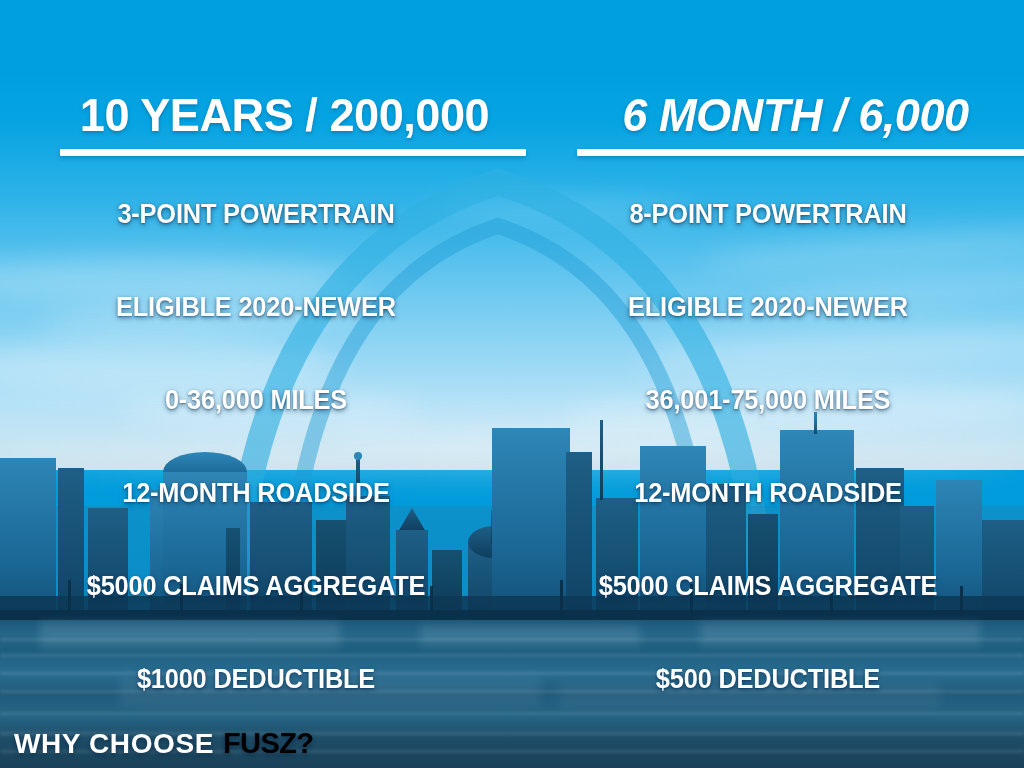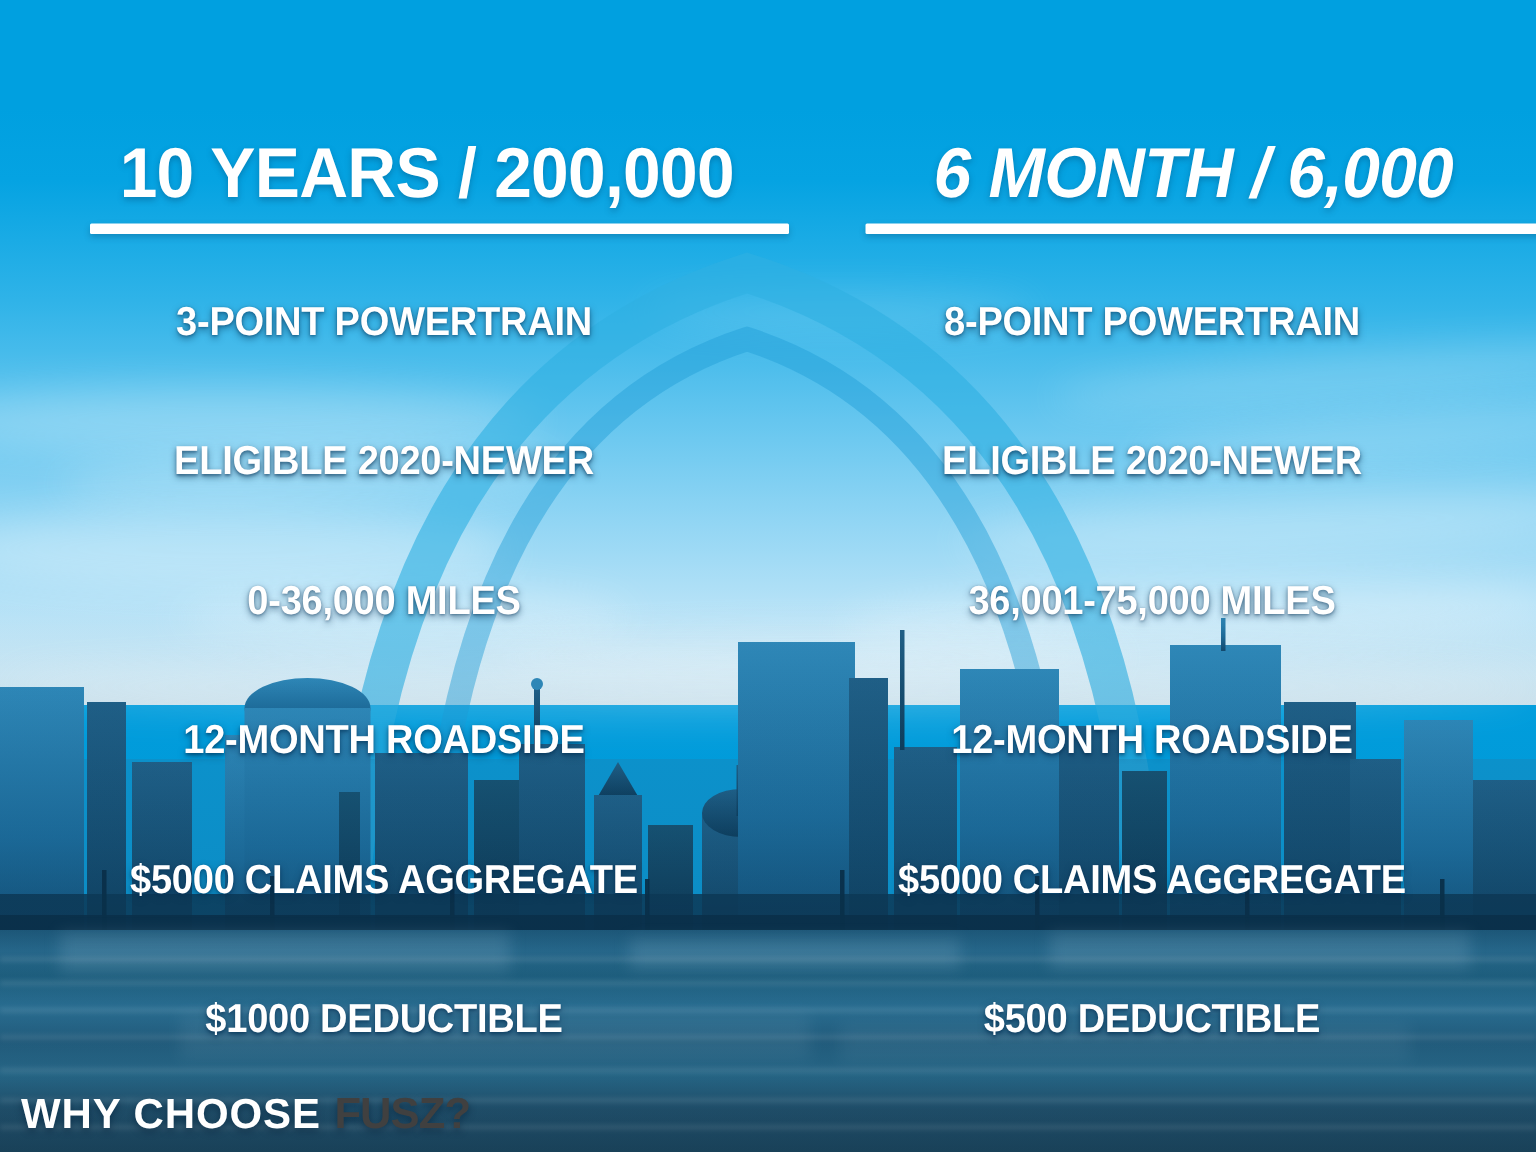--- a/index.html
+++ b/index.html
@@ -164,21 +164,21 @@
     font-weight:bold;
     font-size:28px;
     letter-spacing:0.6px;
     color:#ffffff;
   }
   .brand-name {
     font-family:"Liberation Sans", sans-serif;
     font-weight:bold;
     font-size:29px;
     letter-spacing:-0.6px;
-    color:#404040;
+    color:#000000;
     margin-left:9px;
   }
 </style>
 </head>
 <body>
 
 <div id="stage">
 
   <div class="bg-sky"></div>
 

